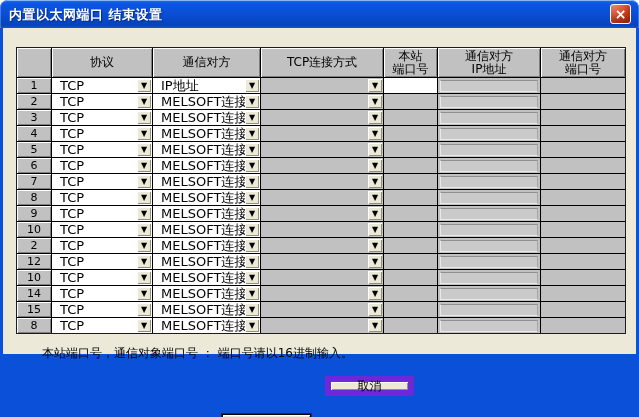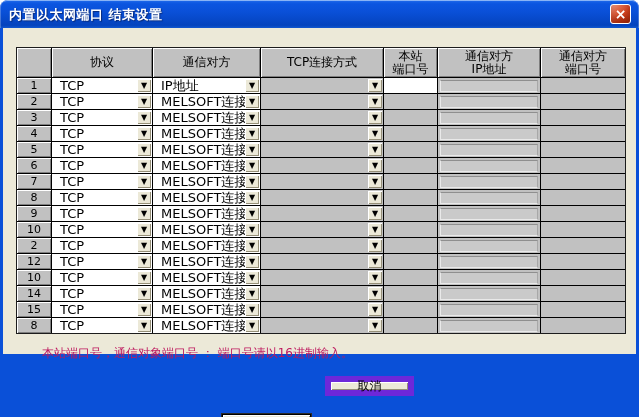--- a/index.html
+++ b/index.html
@@ -87,21 +87,21 @@
     position:absolute; left:2px; right:2px; top:2px; bottom:1px;
     background:#cacaca;
     border:1px solid #e9e9e9;
     border-top-color:#8f8f8f; border-right-color:#a8a8a8;
   }
   .dport { background:#c1c1c1; }
 
   
   .note {
     position:absolute; left:39px; top:317px;
-    font-size:12px; color:#be185d; white-space:nowrap;
+    font-size:12px; color:#000000; white-space:nowrap;
   }
   .btn {
     position:absolute; top:348px; width:89px; height:20px;
     background:#ece9d8; font-family:"DejaVu Sans",sans-serif; font-size:12px; color:#000;
     border:6px solid #6d28d9;
     box-shadow: inset 1px 1px 0 #ffffff, inset -1px -1px 0 #958f78;
     display:flex; align-items:center; justify-content:center;
     cursor:default;
   }
   .btn.default {

